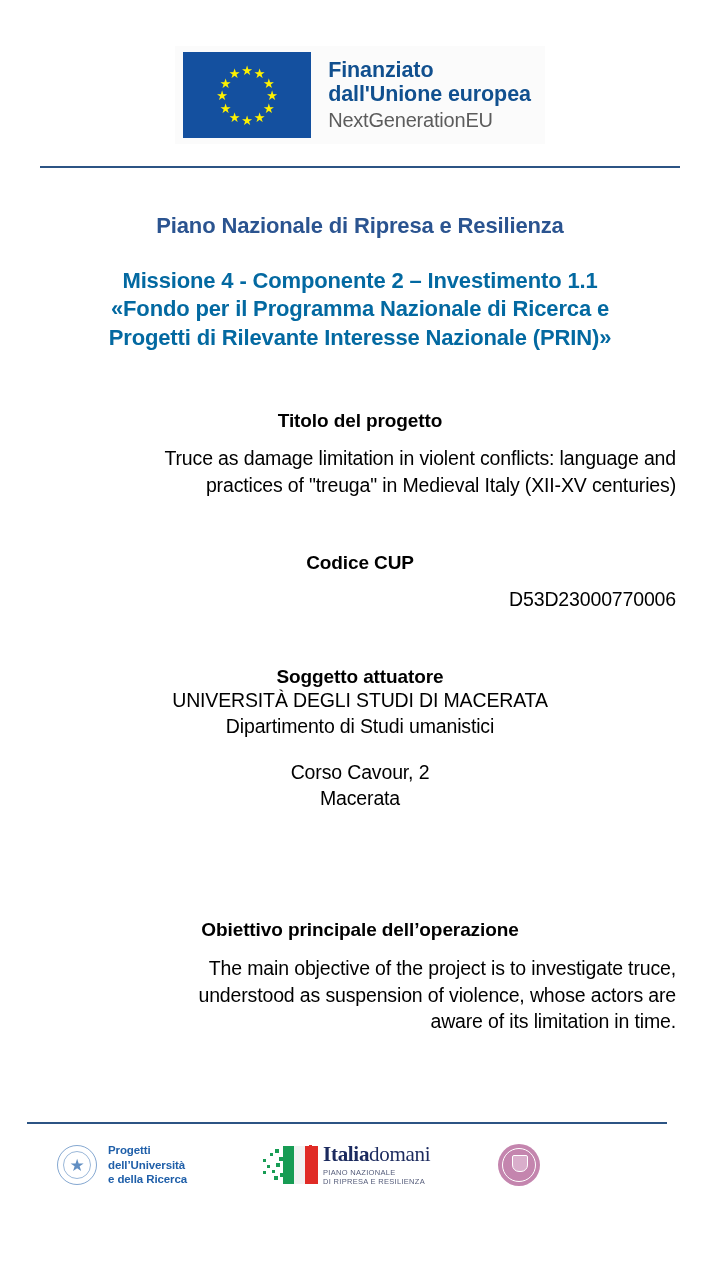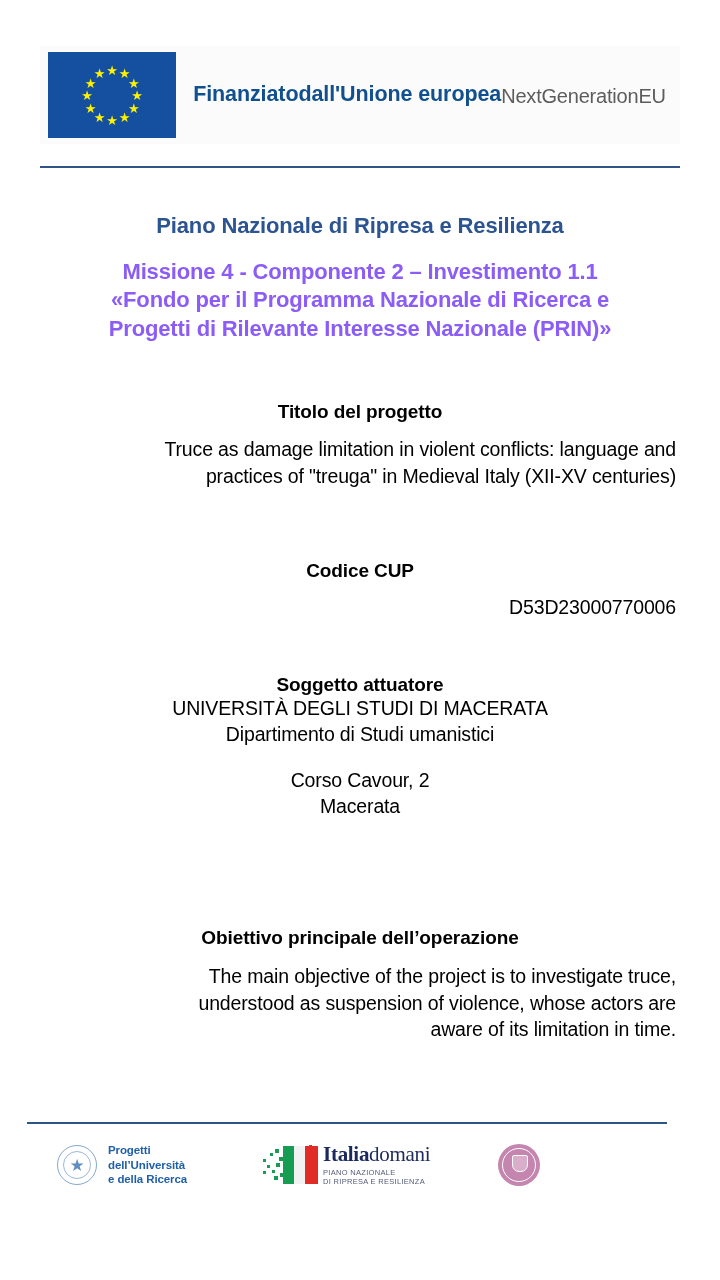--- a/index.html
+++ b/index.html
@@ -42,21 +42,21 @@
     color: #FFF200;
     font-size: 13px;
     line-height: 13px;
     width: 13px;
     height: 13px;
     text-align: center;
     transform: translate(-50%, -50%);
   }
   .eu-text {
     display: flex;
-    flex-direction: row;
+    flex-direction: column;
     justify-content: center;
     line-height: 1.12;
   }
   .eu-line1, .eu-line2 {
     font-weight: bold;
     font-size: 21.5px;
     color: #11508F;
     letter-spacing: -0.1px;
   }
   .eu-line3 {
@@ -84,25 +84,25 @@
 
   .prnn-title {
     color: #2B5490;
     font-weight: bold;
     font-size: 22px;
     line-height: 1.30;
     margin-top: 44px;
     letter-spacing: -0.15px;
   }
   .prnn-sub {
-    color: #8b5cf6;
+    color: #0369a1;
     font-weight: bold;
     font-size: 22px;
     line-height: 1.30;
-    margin-top: 17px;
+    margin-top: 26px;
     letter-spacing: -0.15px;
   }
 
   .section { margin-top: 0; }
 
   .sec-head {
     font-weight: bold;
     font-size: 19px;
     color: #000;
     letter-spacing: -0.1px;
@@ -111,21 +111,21 @@
     font-size: 19.5px;
     color: #000;
     line-height: 1.35;
     letter-spacing: -0.15px;
     text-align: right;
   }
 
   .blk-title { margin-top: 58px; }
   .blk-title .sec-body { margin-top: 13px; }
 
-  .blk-cup { margin-top: 71px; }
+  .blk-cup { margin-top: 54px; }
   .blk-cup .sec-body { margin-top: 12px; }
 
   .blk-sogg { margin-top: 54px; }
   .blk-sogg .sogg-org { font-size: 19.5px; line-height: 1.32; letter-spacing: -0.15px; }
   .blk-sogg .sogg-addr { margin-top: 20px; font-size: 19.5px; line-height: 1.32; letter-spacing: -0.15px; }
 
   .blk-obj { margin-top: 108px; }
   .blk-obj .sec-body { margin-top: 14px; }
 
   

